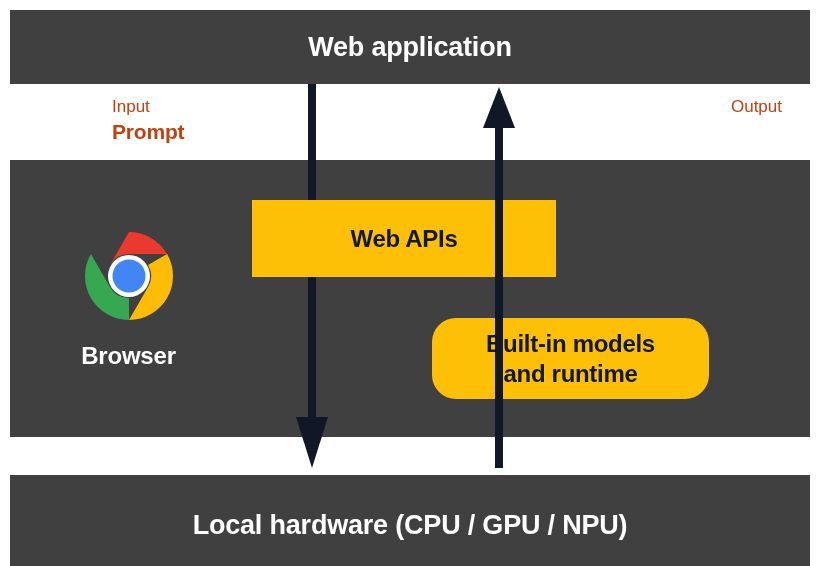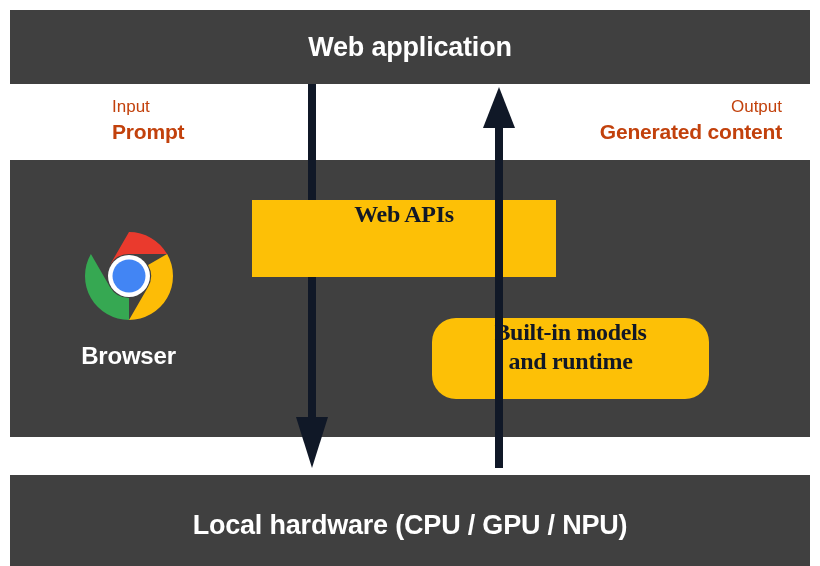--- a/index.html
+++ b/index.html
@@ -60,21 +60,21 @@
     line-height: 1.32;
   }
   #io-input {
     left: 112px;
     top: 96px;
     text-align: left;
   }
   #io-output {
     right: 38px;
     top: 96px;
-    text-align: right;
+    text-align: left;
   }
   .io-kind {
     font-size: 17px;
     font-weight: normal;
     display: block;
   }
   .io-value {
     font-size: 21px;
     font-weight: bold;
     display: block;
@@ -96,24 +96,23 @@
     top: 84px;
     width: 44px;
     height: 384px;
   }
 
   
   .box {
     position: absolute;
     background: #fdc006;
     display: flex;
-    align-items: flex-start;
+    align-items: center;
     justify-content: center;
     text-align: center;
-    font-family: Liberation Serif, serif;
   }
   #box-web-apis {
     left: 252px;
     top: 200px;
     width: 304px;
     height: 77px;
   }
   #box-builtin {
     left: 432px;
     top: 318px;
@@ -182,21 +181,20 @@
     <span id="browser-label">Browser</span>
   </div>
 
   <div class="io-block" id="io-input">
     <span class="io-kind">Input</span>
     <span class="io-value">Prompt</span>
   </div>
 
   <div class="io-block" id="io-output">
     <span class="io-kind">Output</span>
-    <span class="io-value">Generated content</span>
   </div>
 
   <svg class="arrow" id="arrow-down" viewBox="0 0 44 384">
     <rect x="18" y="0" width="8" height="367" fill="#101827"></rect>
     <polygon points="22,384 6,333 38,333" fill="#101827"></polygon>
     <rect x="18" y="76" width="8" height="36" fill="#101827"></rect>
   </svg>
 
   <svg class="arrow" id="arrow-up" viewBox="0 0 44 384">
     <rect x="18" y="38" width="8" height="346" fill="#101827"></rect>

